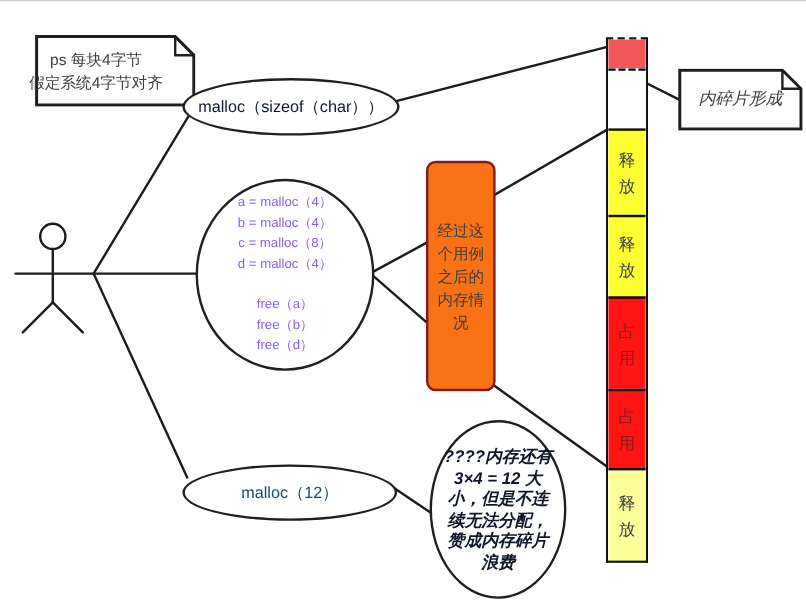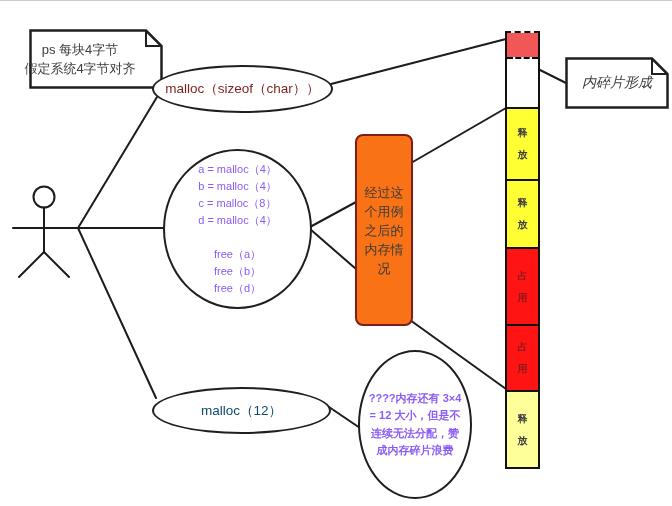--- a/index.html
+++ b/index.html
@@ -11,44 +11,44 @@
   .abs{position:absolute;}
   svg{display:block;}
   
   #wires{position:absolute;left:0;top:0;z-index:1;}
   
   .note-text{position:absolute;z-index:3;display:flex;align-items:center;justify-content:center;
     text-align:center;white-space:pre-line;color:#3c3c3c;}
   
   .ellipse{position:absolute;z-index:2;background:#ffffff;border:2px solid #1f1f1f;border-radius:50%;
     display:flex;align-items:center;justify-content:center;text-align:center;}
-  .uc-top{left:152px;top:64px;width:177px;height:44px;font-size:13.5px;color:#7f1d1d;}
+  .uc-top{left:152px;top:64px;width:177px;height:44px;font-size:13.5px;color:#0f172a;}
   .uc-mid{left:163px;top:148px;width:145px;height:156px;font-size:11px;color:#8b5cf6;}
   .uc-mid .lines{white-space:pre-line;line-height:17px;text-align:center;}
   .uc-bottom{left:152px;top:386px;width:175px;height:43px;font-size:13.5px;color:#0c4a6e;}
-  .uc-comment{left:358px;top:349px;width:110px;height:145px;font-weight:bold;font-size:11px;color:#8b5cf6;}
+  .uc-comment{left:358px;top:349px;width:110px;height:145px;font-weight:bold;font-size:14px;color:#0f172a;font-style:italic;}
   .uc-comment .lines{width:96px;line-height:17.5px;}
   
   .process{position:absolute;z-index:2;left:355px;top:133px;width:54px;height:188px;
     background:#f97316;border:2px solid #7f1d1d;border-radius:8px;
     display:flex;align-items:center;justify-content:center;}
   .process .ptext{width:42px;text-align:center;font-size:13px;line-height:19px;color:#3c3c3c;}
   
   .membar{position:absolute;z-index:2;left:505px;top:30px;width:31px;
     border:2px solid #111111;border-top-style:dashed;background:#ffffff;}
   .seg{width:100%;display:flex;align-items:center;justify-content:center;}
   .seg + .seg{border-top:2px solid #111111;}
   .seg-1{height:24px;}
   .seg-2{height:48px;border-top:2.5px dashed #000000 !important;}
   .seg-3{height:70px;}
   .seg-4{height:66px;}
   .seg-5{height:75px;}
   .seg-6{height:64px;}
   .seg-7{height:75px;}
-  .seg-label{width:15px;text-align:center;word-break:break-all;font-size:10px;line-height:22px;font-weight:bold;}
+  .seg-label{width:15px;text-align:center;word-break:break-all;font-size:14px;line-height:22px;}
 </style>
 </head>
 <body>
 
 <div id="canvas">
 
   <svg id="wires" width="672" height="506" viewBox="0 0 672 506">
     <g stroke="#1c1c1c" stroke-width="2" fill="none" stroke-linecap="round">
       <circle cx="44" cy="196" r="10.5" fill="#ffffff"></circle>
       <line x1="44" y1="206.5" x2="44" y2="251"></line>

